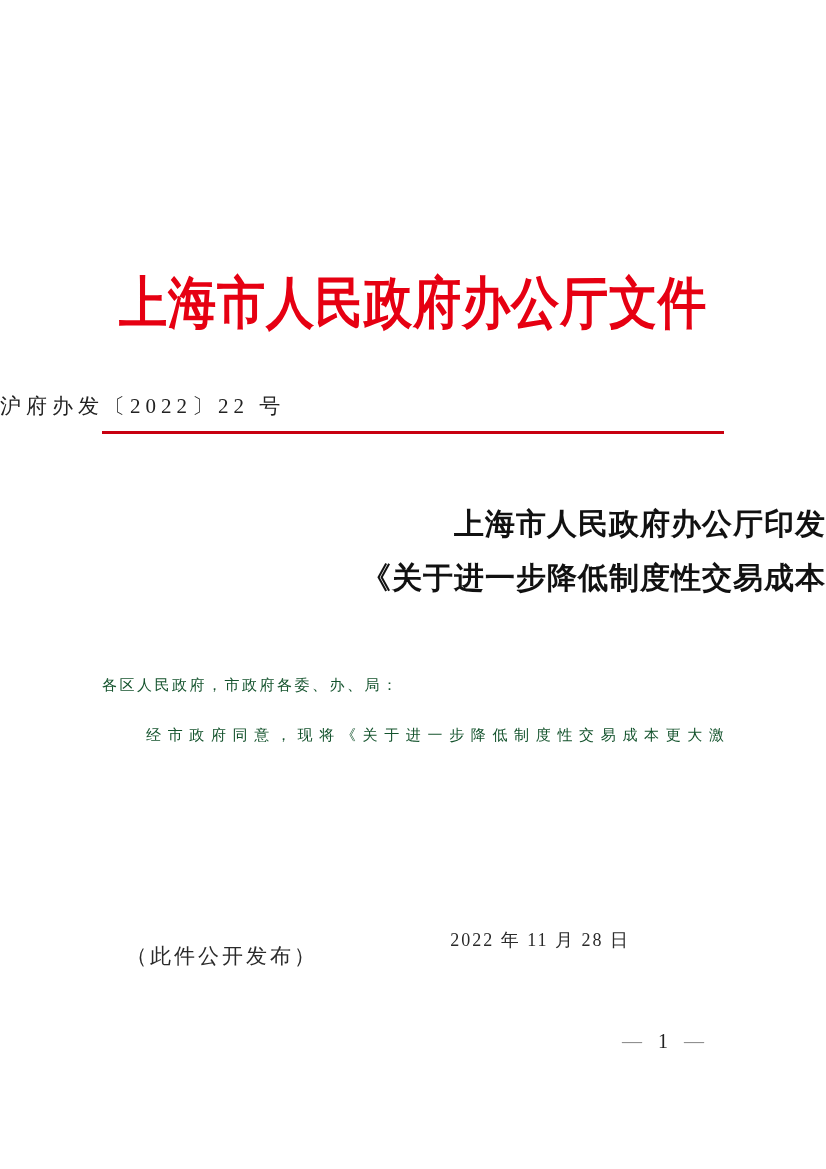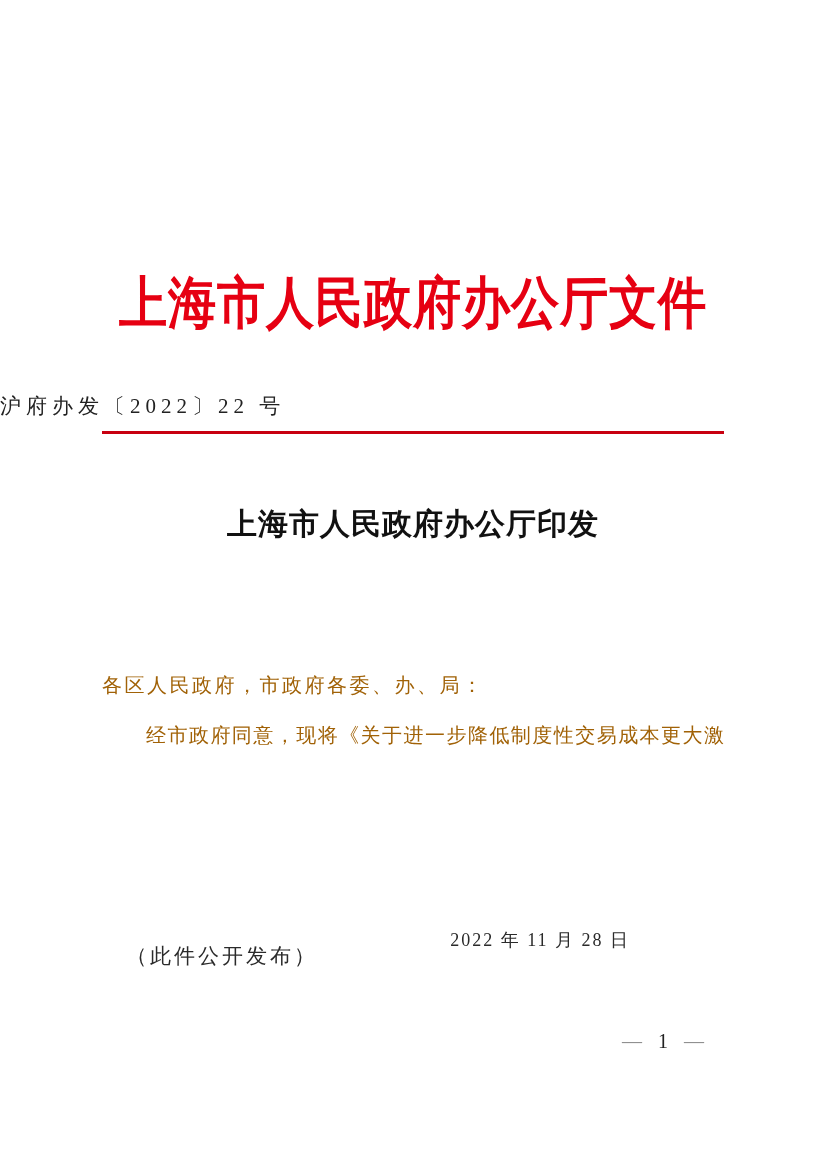--- a/index.html
+++ b/index.html
@@ -59,30 +59,30 @@
     top: 497px;
     left: 0;
     width: 826px;
     text-align: center;
     font-size: 30px;
     font-weight: bold;
     line-height: 54px;
     letter-spacing: 1px;
     color: #111111;
   }
-  .title-line { white-space: nowrap; }
+  .title-line { white-space: nowrap; text-align: right; }
   
   .doc-body {
     position: absolute;
     top: 660px;
     left: 102px;
     width: 622px;
-    font-size: 20px;
+    font-size: 15px;
     line-height: 50px;
-    color: #a16207;
+    color: #14532d;
     font-weight: normal;
   }
   .body-line {
     letter-spacing: 2.5px;
     white-space: nowrap;
   }
   .body-line.stretch {
     letter-spacing: 0;
     white-space: normal;
     text-align: justify;
@@ -126,20 +126,21 @@
 <div class="page">
 
   <div class="red-header">上海市人民政府办公厅文件</div>
 
   <div class="doc-number">沪府办发〔2022〕22 号</div>
 
   <div class="red-line"></div>
 
   <div class="doc-title">
     <div class="title-line">上海市人民政府办公厅印发</div>
+    <div class="title-line">《关于进一步降低制度性交易成本</div>
   </div>
 
   <div class="doc-body">
     <div class="body-line">各区人民政府，市政府各委、办、局：</div>
     <div class="body-line stretch">经市政府同意，现将《关于进一步降低制度性交易成本更大激</div>
   </div>
 
   <div class="doc-date">2022 年 11 月 28 日</div>
 
   <div class="public-note">（此件公开发布）</div>

